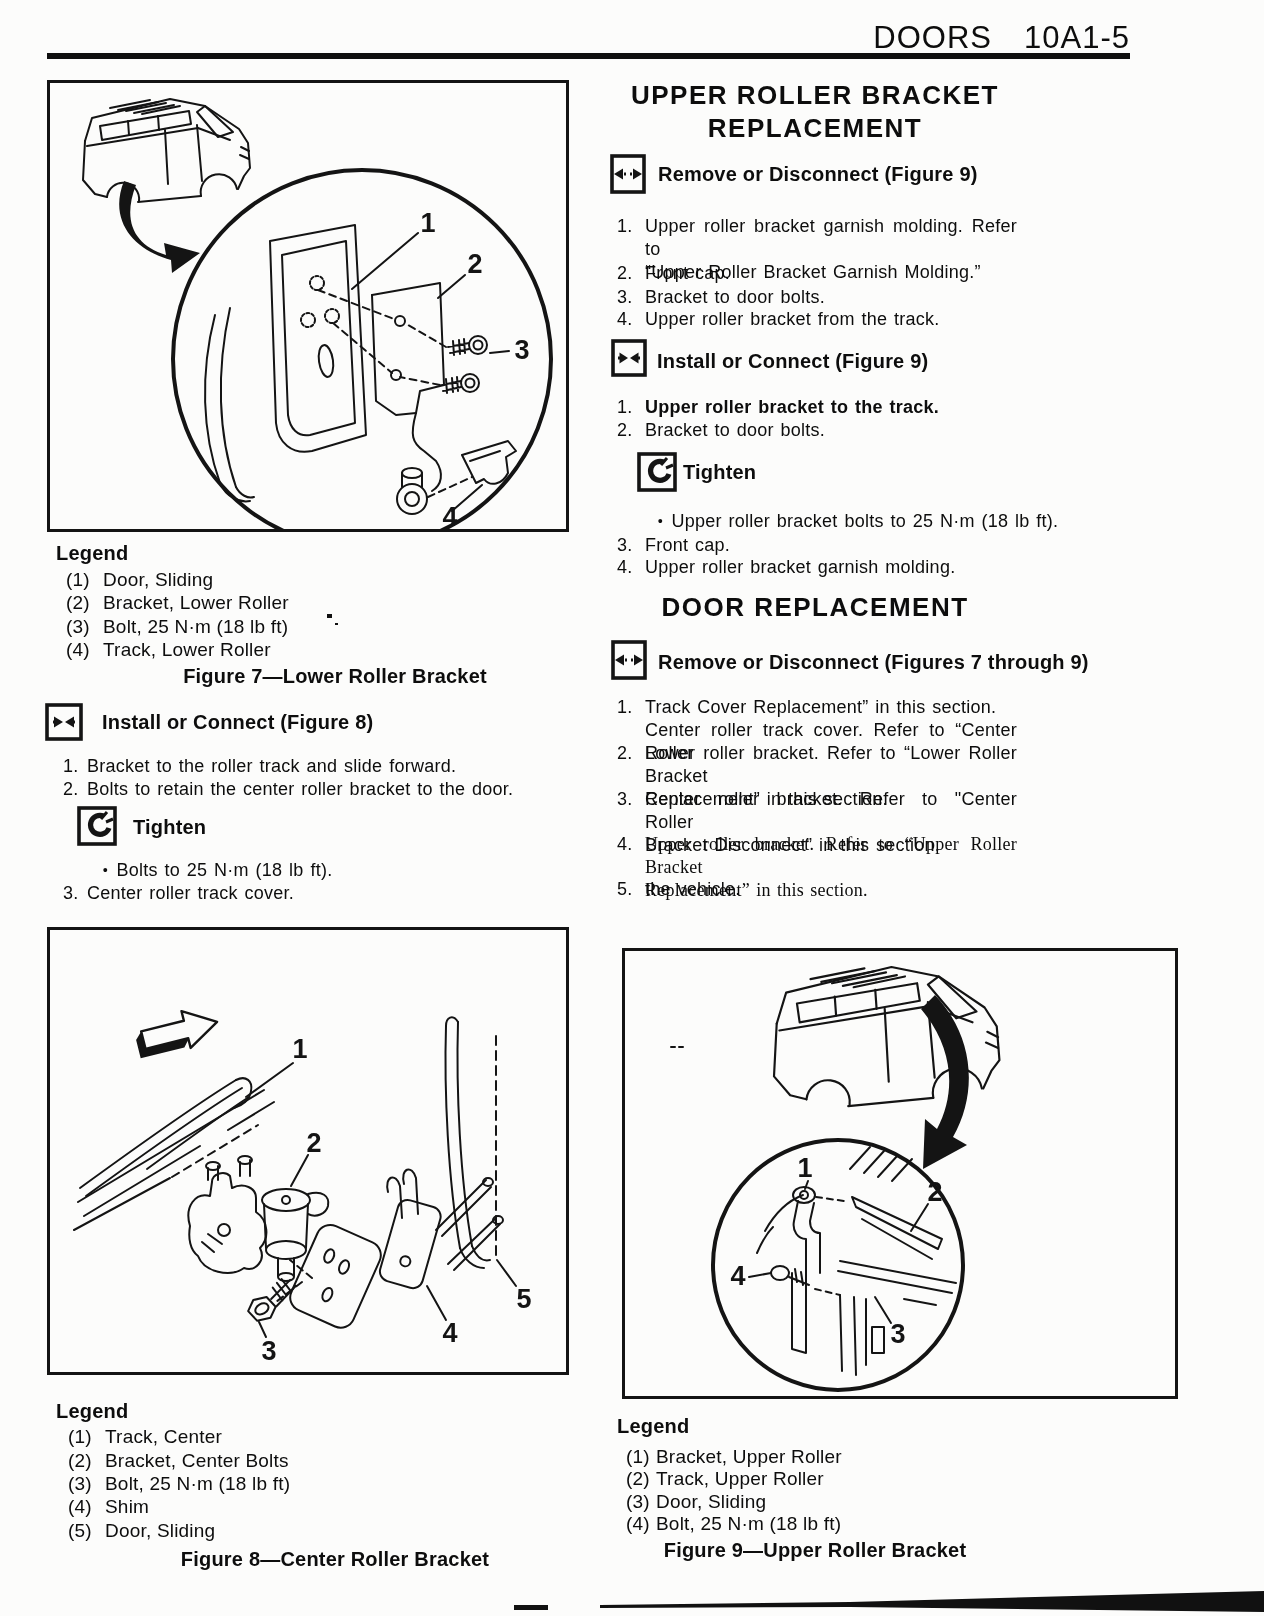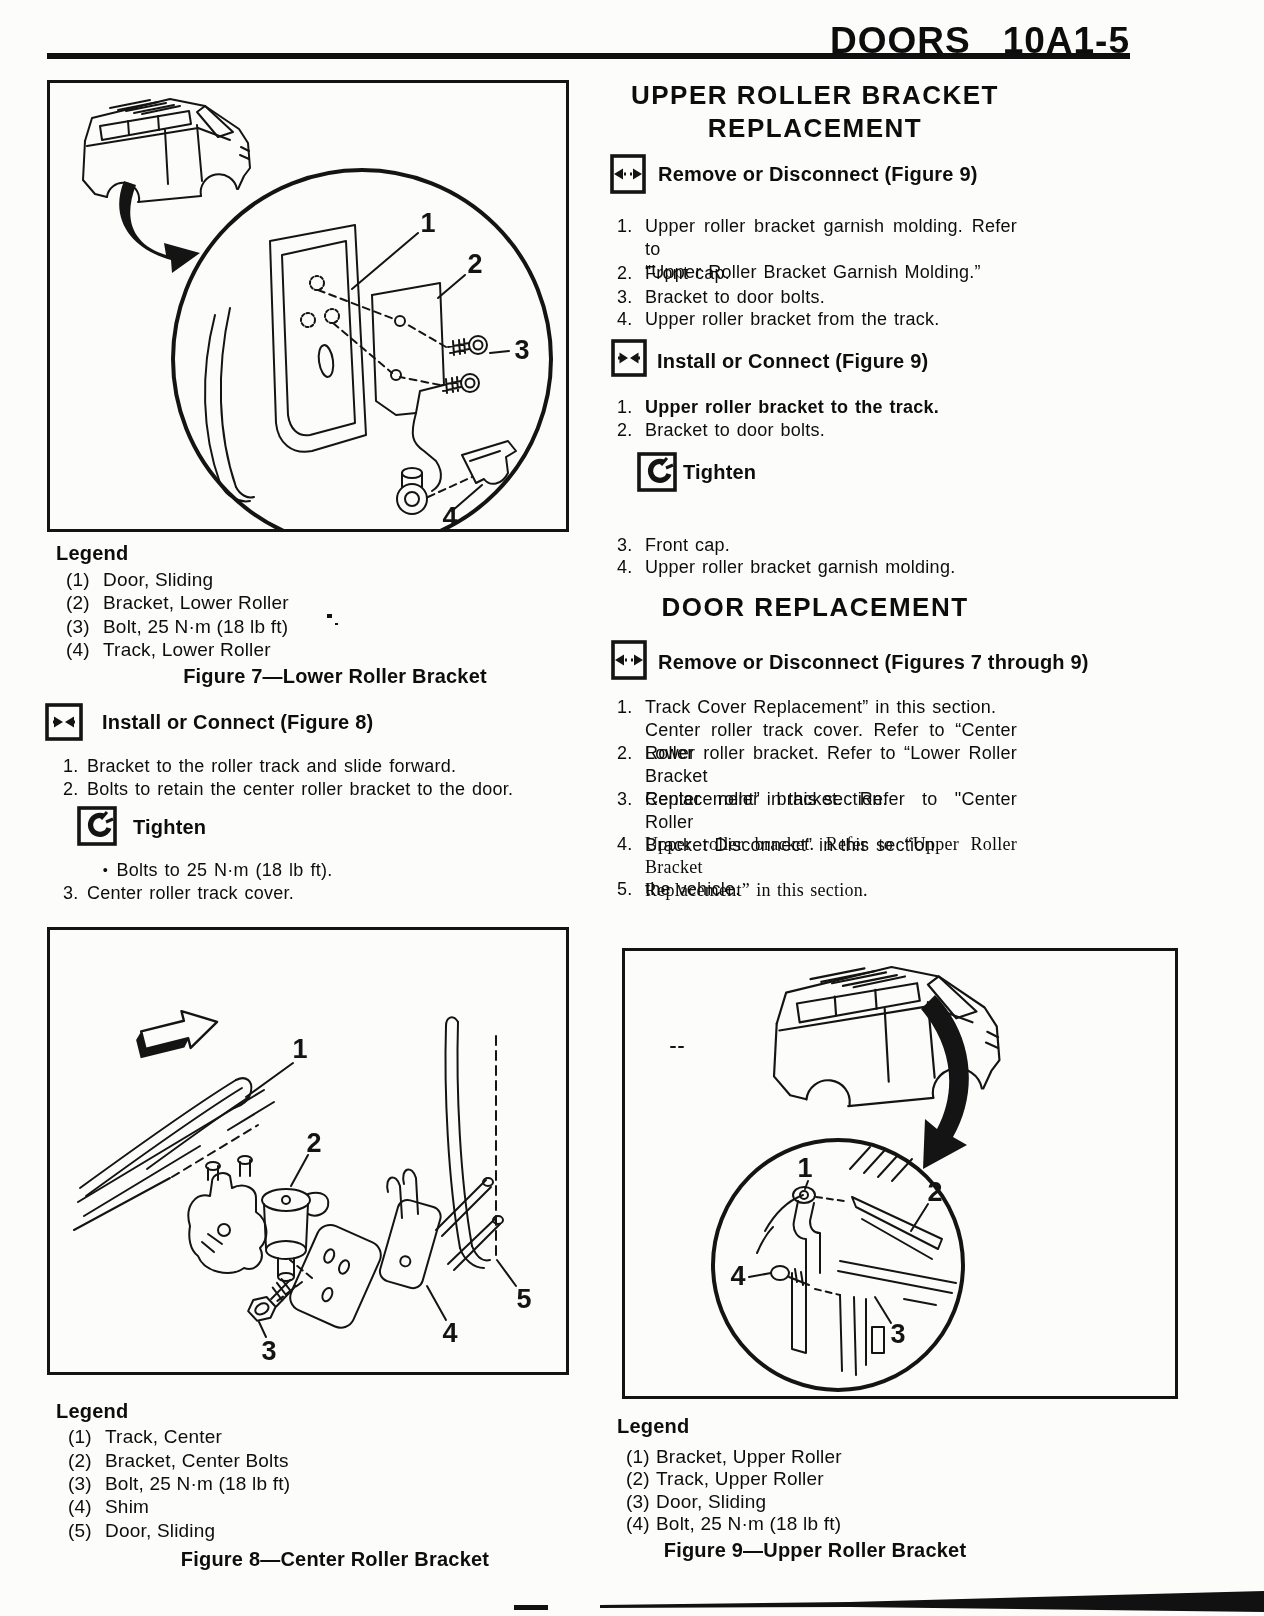--- a/index.html
+++ b/index.html
@@ -3,21 +3,21 @@
 <meta charset="utf-8">
 <style>
   * { box-sizing: border-box; margin: 0; padding: 0; }
   html,body { background:#ffffff; }
   .page {
     position: relative; width: 1264px; height: 1616px;
     background: #fcfcfb; color: #0d0d0d; overflow: hidden;
     font-family: "Liberation Sans", sans-serif;
   }
   .abs { position: absolute; }
-  .hdr { font-weight: 700; font-size: 37px; letter-spacing: 1px; }
+  .hdr { font-weight: 400; font-size: 31px; letter-spacing: 1px; }
   .rule { background: #0f0f0f; }
   .figbox { border: 3px solid #141414; background: #fcfcfb; }
   .title { font-weight: 700; font-size: 26px; letter-spacing: 1.5px; text-align: center; white-space: nowrap; }
   .ih-label { font-weight: 700; font-size: 20px; letter-spacing: .2px; white-space: nowrap; }
   .iconbox svg { display: block; }
   .step { font-size: 18px; line-height: 23px; letter-spacing: .25px; word-spacing: 1.5px; }
   .step .num { position: absolute; left: 0; top: 0; }
   .jline { min-height: 23px; white-space: nowrap; }
   .jline.just { text-align: justify; text-align-last: justify; white-space: normal; }
   .bullet-row { font-size: 18px; letter-spacing: .25px; word-spacing: 1.5px; white-space: nowrap; }
@@ -334,20 +334,23 @@
   </div>
 
   <div class="abs iconbox" style="left:637px; top:452px;">
     <svg width="40" height="40" viewBox="0 0 40 40" fill="none" stroke="#141414">
       <rect x="2" y="2" width="36" height="36" stroke-width="3.6"></rect>
       <path d="M26.5,10 A9.5,9.5 0 1 0 32,22" stroke-width="5.2"></path>
       <path d="M24,13 L30,6 M29,16 L36,13" stroke-width="3"></path>
     </svg>
   </div>
   <div class="abs ih-label" style="left:683px; top:461px;">Tighten</div>
+  <div class="abs bullet-row" style="left:657px; top:511px;">
+    <span class="bullet-dot">•</span><span style="margin-left:8px;">Upper roller bracket bolts to 25 N·m (18 lb ft).</span>
+  </div>
   <div class="abs step" style="left:617px; top:534px; width:400px;">
     <span class="num">3.</span>
     <div style="margin-left:28px;">
         <div class="jline">Front cap.</div>
       </div>
   </div>
   <div class="abs step" style="left:617px; top:556px; width:400px;">
     <span class="num">4.</span>
     <div style="margin-left:28px;">
         <div class="jline">Upper roller bracket garnish molding.</div>

